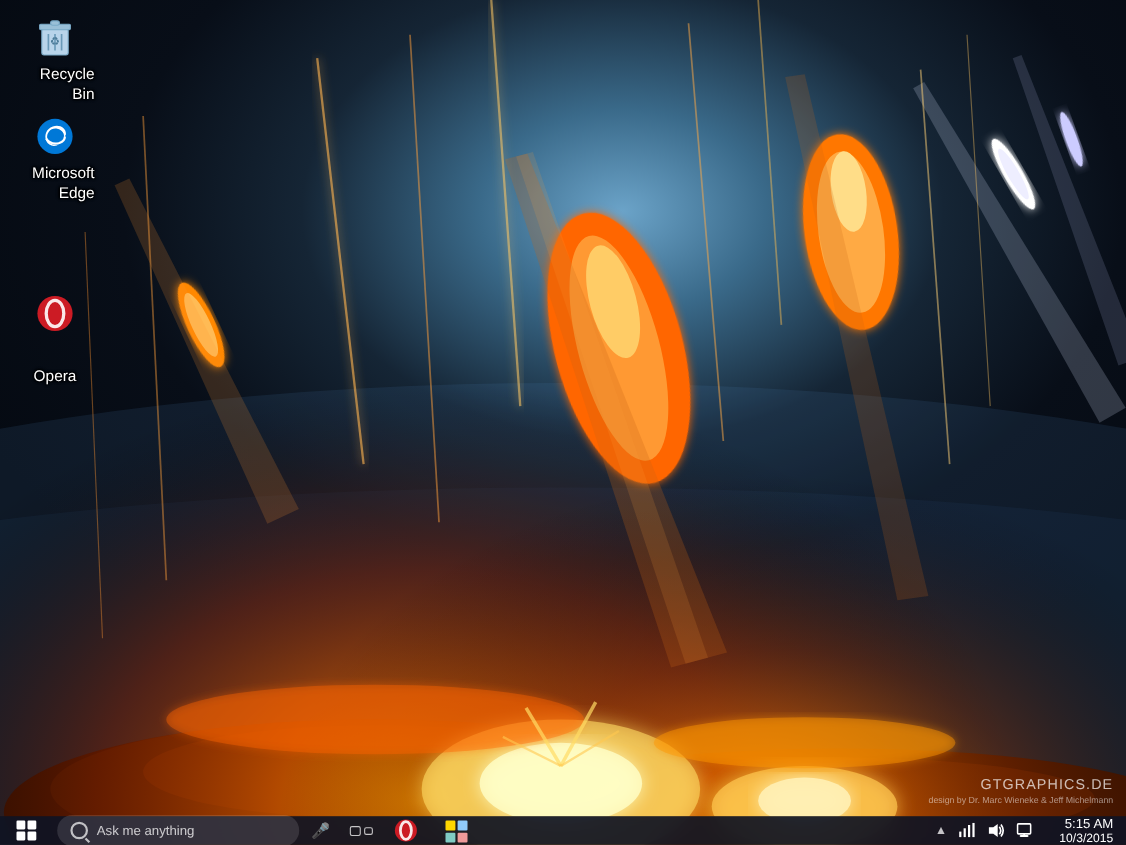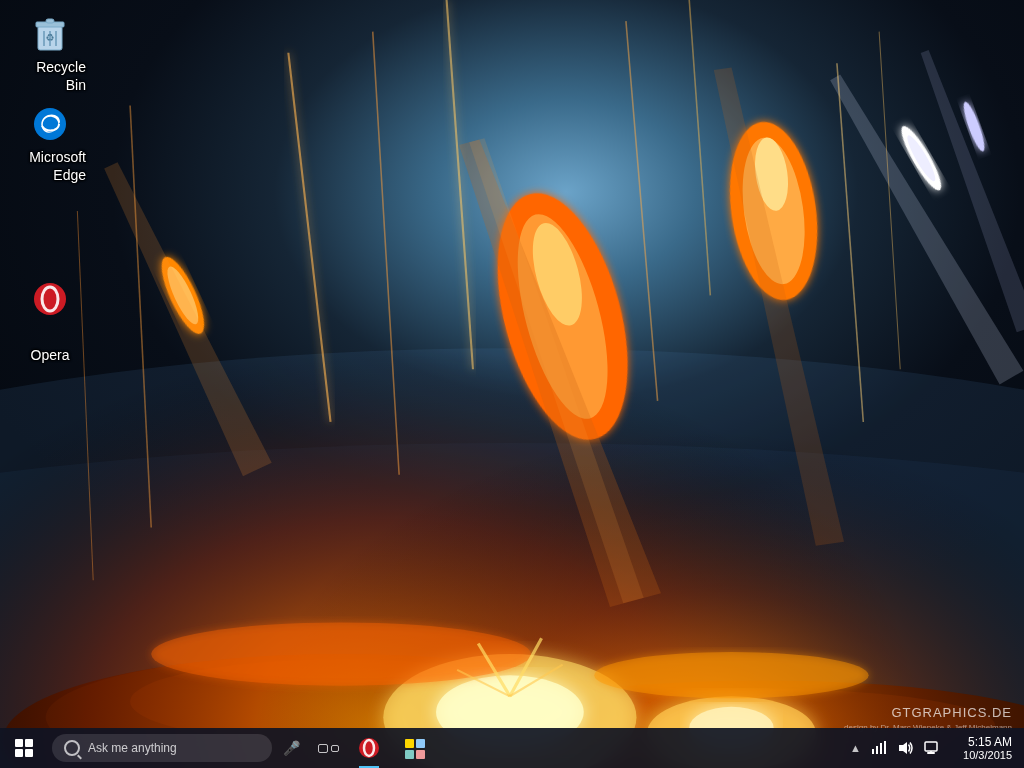--- a/index.html
+++ b/index.html
@@ -80,21 +80,21 @@
       text-align: right;
       text-shadow: 1px 1px 2px rgba(0,0,0,0.9), -1px -1px 2px rgba(0,0,0,0.9), 1px -1px 2px rgba(0,0,0,0.9), -1px 1px 2px rgba(0,0,0,0.9);
       line-height: 1.3;
       word-break: break-word;
     }
 
     
     #taskbar {
       position: absolute;
       bottom: 0; left: 0; right: 0;
-      height: 40px;
+      height: 26px;
       background: rgba(15, 20, 35, 0.92);
       backdrop-filter: blur(10px);
       display: flex;
       align-items: center;
       z-index: 100;
     }
 
     
     #start-button {
       width: 48px;
@@ -422,21 +422,21 @@
       <svg width="36" height="36" viewBox="0 0 36 36">
         <circle cx="18" cy="18" r="16" fill="#0078d7"></circle>
         <path d="M28 16 C28 10, 22 7, 16 9 C10 11, 8 17, 10 22 C12 27, 18 28, 22 25 C18 27, 12 25, 11 20 C10 15, 14 10, 20 11 C25 12, 27 16, 26 20" fill="white"></path>
         <path d="M10 20 Q14 26 22 24 Q27 22 27 18" stroke="white" stroke-width="2" fill="none"></path>
       </svg>
     </div>
     <span class="icon-label">Microsoft Edge</span>
   </div>
 
 
-  <div class="desktop-icon" style="position:absolute; left:10px; top:275px; width:80px;gap:27px;">
+  <div class="desktop-icon" style="position:absolute; left:10px; top:261px; width:80px;gap:27px;">
     <div class="icon-img">
       <svg width="36" height="36" viewBox="0 0 36 36">
         <circle cx="18" cy="18" r="16" fill="#CC1B24"></circle>
         <ellipse cx="18" cy="18" rx="8" ry="12" fill="none" stroke="rgba(255,255,255,0.9)" stroke-width="3"></ellipse>
       </svg>
     </div>
     <span class="icon-label">Opera</span>
   </div>
 
 

